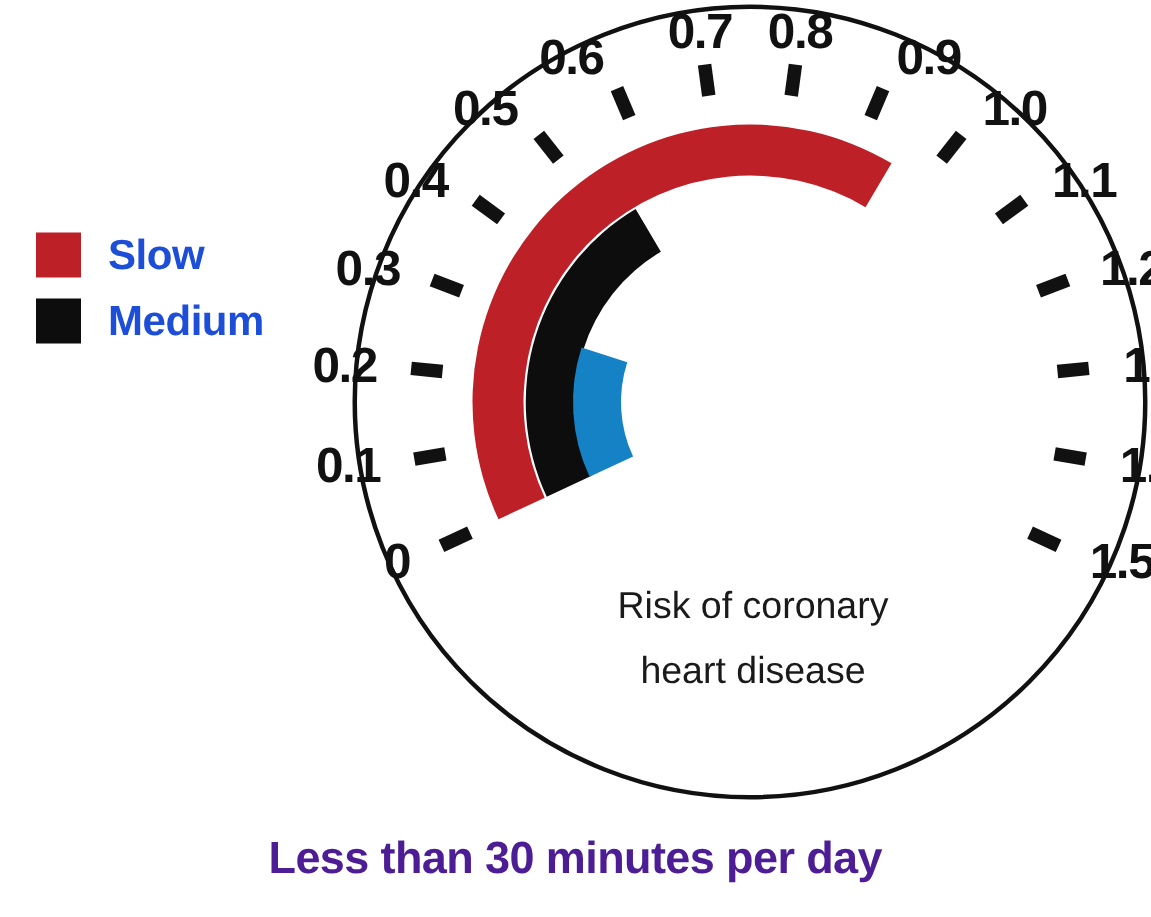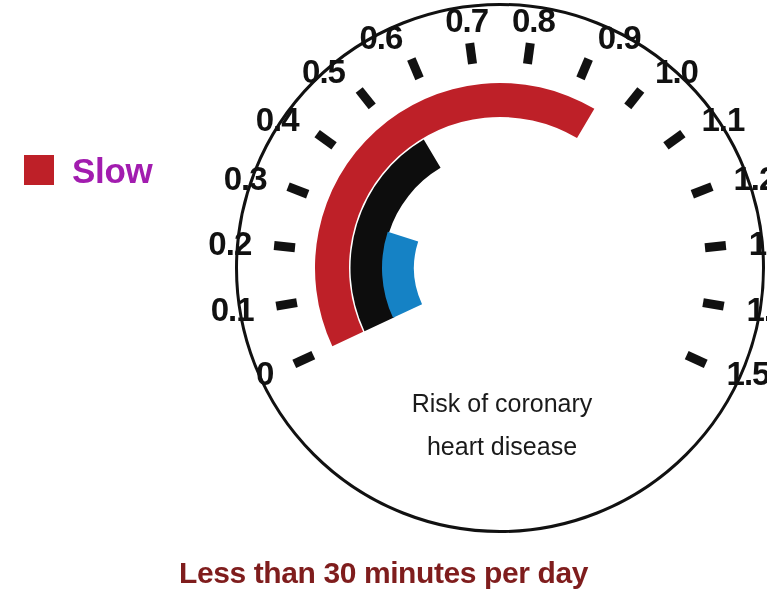--- a/index.html
+++ b/index.html
@@ -37,23 +37,23 @@
     align-items: center;
     height: 44px;
   }
   .legend-swatch {
     width: 30px;
     height: 30px;
     flex: 0 0 auto;
     margin-right: 18px;
   }
   .legend-label {
-    font-size: 35px;
+    font-size: 28px;
     font-weight: bold;
-    color: #a21caf;
+    color: #1d4ed8;
     letter-spacing: -0.3px;
     line-height: 1;
     white-space: nowrap;
   }
 
   
   .gauge-wrap {
     position: absolute;
     left: 230px;
     top: 0px;
@@ -83,34 +83,38 @@
 
   
   .caption {
     position: absolute;
     left: 0;
     top: 556px;
     width: 767px;
     text-align: center;
     font-size: 30px;
     font-weight: bold;
-    color: #7f1d1d;
+    color: #4c1d95;
     letter-spacing: -0.4px;
     white-space: nowrap;
   }
 </style>
 </head>
 <body>
 
 <div id="figure">
 
   <div class="legend">
     <div class="legend-row">
       <span class="legend-swatch" style="background: rgb(190, 32, 40);"></span>
       <span class="legend-label">Slow</span>
+    </div>
+    <div class="legend-row">
+      <span class="legend-swatch" style="background: rgb(13, 13, 13);"></span>
+      <span class="legend-label">Medium</span>
     </div>
   </div>
 
   <div class="gauge-wrap">
     <svg class="gauge" viewBox="0 0 537 540">
       <circle id="dial-outline" cx="270" cy="268" r="263.5" fill="#ffffff" stroke="#111111" stroke-width="3"></circle>
       <g id="arc-layer">
           <path d="M 102.33305939821975 346.18437842202934 A 185 185 0 0 1 364.3578791066499 108.87240763935739
           L 347.01643105461693 138.11747866779982 A 151 151 0 0 0 133.14752415746585 331.8153575228456 Z" fill="#BE2028"></path>
           <path d="M 134.50698583802082 331.18143013023456 A 149.5 149.5 0 0 1 193.7486328300316 139.40770238964285

